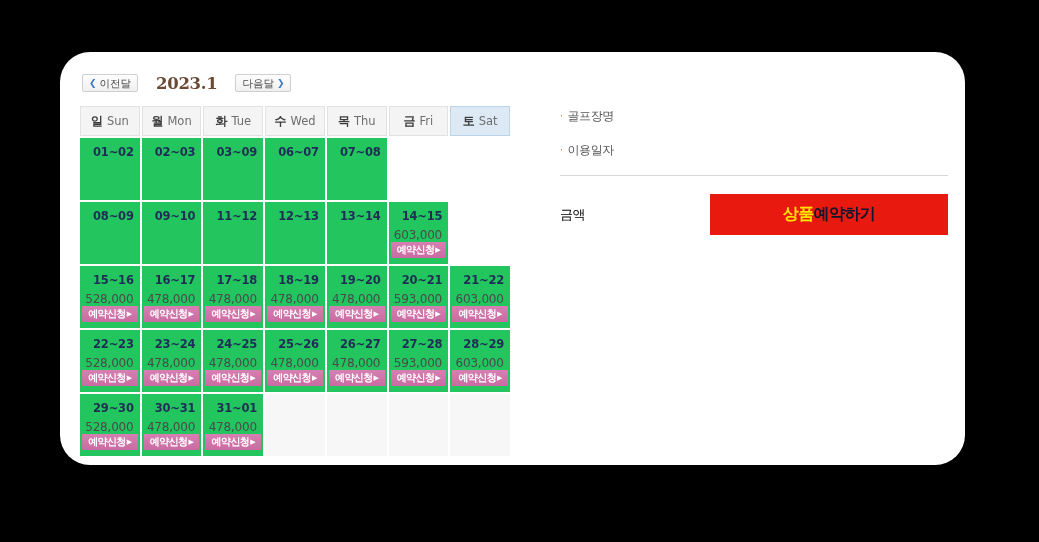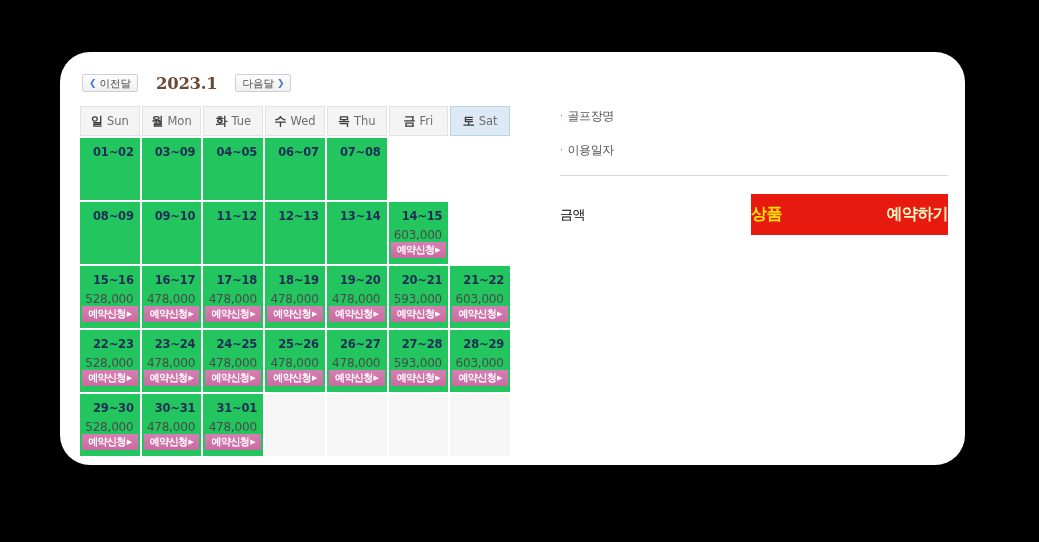--- a/index.html
+++ b/index.html
@@ -165,33 +165,33 @@
     align-items: center;
     justify-content: space-between;
     margin-top: 18px;
   }
   .amount-label {
     font-size: 13px;
     color: #000000;
     letter-spacing: -0.4px;
   }
   .reserve-btn {
-    width: 197px;
+    width: 238px;
     height: 41px;
     background: #e8190f;
     display: flex;
     align-items: center;
-    justify-content: space-between;
+    justify-content: center;
     font-size: 16px;
     font-weight: bold;
     letter-spacing: -0.6px;
     cursor: pointer;
   }
   .reserve-btn .gold { color: #ffe600; }
-  .reserve-btn .wht { color: #fef9c3; }
+  .reserve-btn .wht { color: #0f172a; }
 </style>
 </head>
 <body>
 
 <div id="panel">
 
   <div id="calendar">
 
     <div class="cal-nav">
       <div class="nav-btn">
@@ -235,24 +235,24 @@
         <span>Sat</span>
       </div>
     </div>
 
     <div id="weeks-container">
         <div class="week-row">
           <div class="cell">
             <div class="date">01~02</div>
           </div>
           <div class="cell">
+            <div class="date">02~03</div>
+          </div>
+          <div class="cell">
             <div class="date">03~09</div>
-          </div>
-          <div class="cell">
-            <div class="date">04~05</div>
           </div>
           <div class="cell">
             <div class="date">06~07</div>
           </div>
           <div class="cell">
             <div class="date">07~08</div>
           </div>
         </div>
         <div class="week-row">
           <div class="cell">

